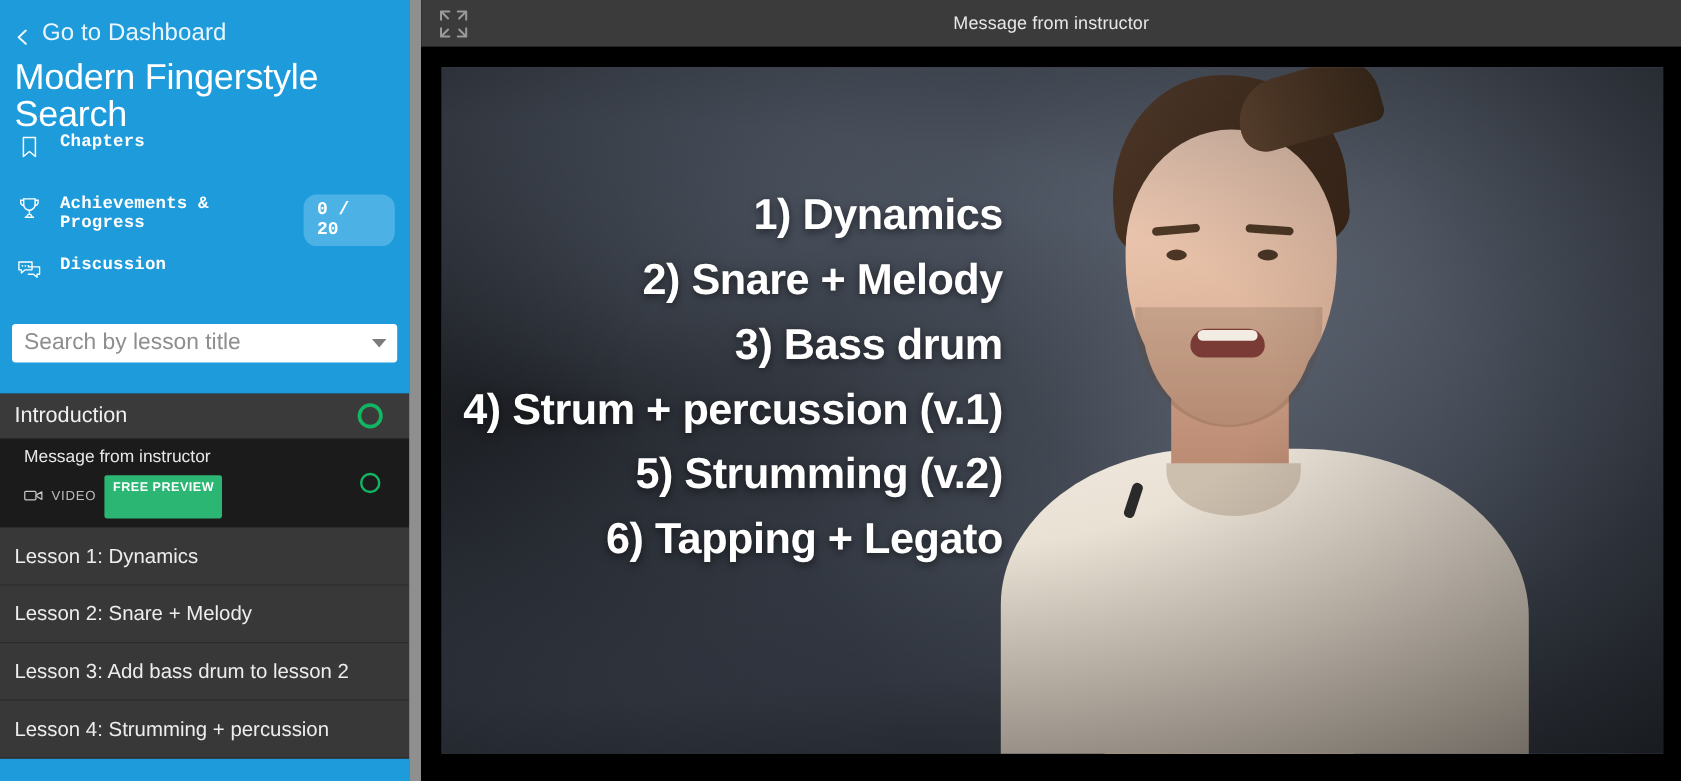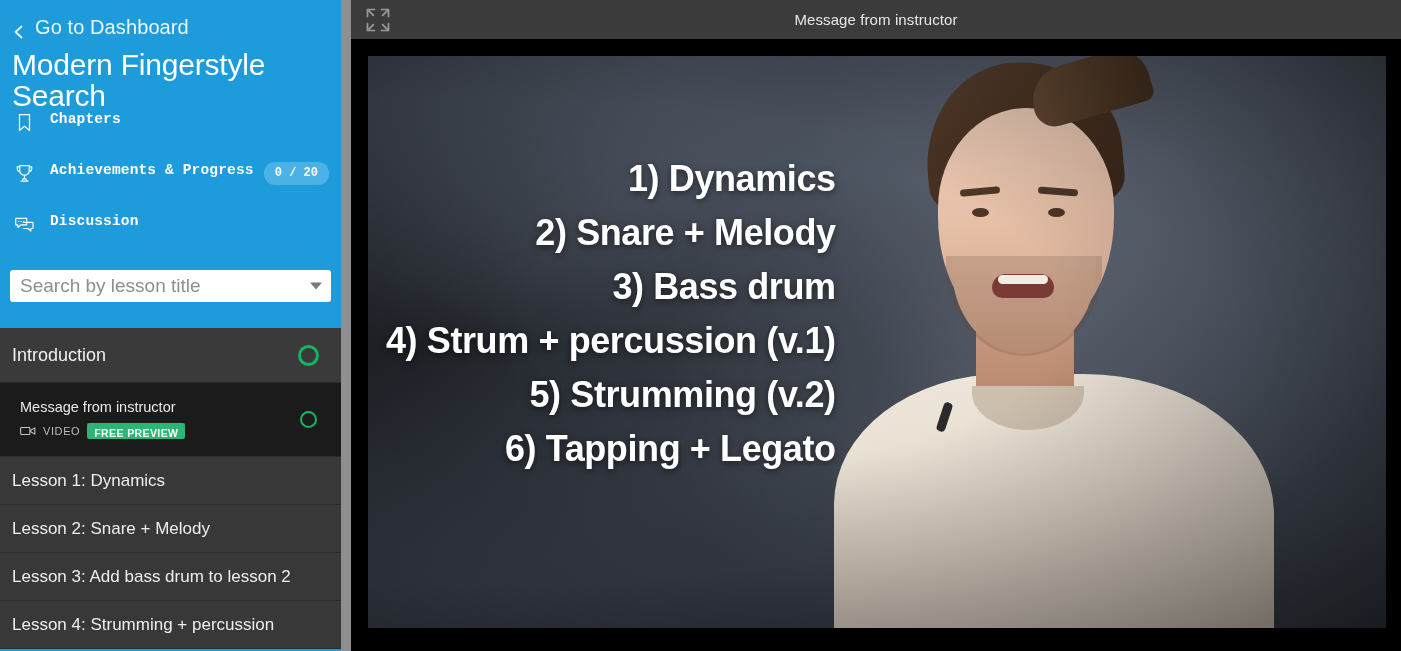--- a/index.html
+++ b/index.html
@@ -43,21 +43,21 @@
   }
   .nav-row .nico {
     width: 24px; height: 22px; flex: 0 0 24px;
     display: flex; align-items: center; justify-content: center;
     margin-right: 14px;
   }
   .nav-row .nlabel { font-size: 14.5px; font-weight: bold; letter-spacing: .15px; }
   .nav-row .npill {
     margin-left: auto;
     background: #4cb2e6; color: #ffffff;
-    font-size: 12px; font-weight: bold;
+    font-size: 15px; font-weight: bold;
     padding: 4px 11px 5px; border-radius: 11px;
   }
 
   .search-wrap { padding: 6px 10px 14px 10px; }
   .search-box {
     position: relative;
     background: #ffffff;
     border-radius: 3px;
     height: 32px;
     display: flex; align-items: center;
@@ -75,21 +75,21 @@
     width: 0; height: 0;
     border-left: 6px solid transparent;
     border-right: 6px solid transparent;
     border-top: 7px solid #7b7b7b;
   }
 
   
   #lesson-list { background: #2e2e2e; }
   .section-row {
     display: flex; align-items: center;
-    height: 55px; padding: 0 0 0 12px;
+    height: 38px; padding: 0 0 0 12px;
     background: #3a3a3a;
     border-bottom: 1px solid #2a2a2a;
     color: #f0f0f0;
     cursor: pointer;
   }
   .section-row .stitle { font-size: 18px; font-weight: 400; }
   .section-row .circ { margin-left: auto; margin-right: 22px; }
 
   .lesson-row {
     display: flex; align-items: center;
@@ -108,21 +108,21 @@
   }
   .lesson-row.active .inner { display: flex; flex-direction: column; gap: 7px; }
   .lesson-row.active .ltitle { font-size: 14.5px; color: #e8e8e8; padding-left: 8px; }
   .meta-line { display: flex; align-items: center; gap: 7px; padding-left: 8px; }
   .meta-line .vtype {
     font-size: 11px; color: #bdbdbd; letter-spacing: .6px;
   }
   .badge-free {
     background: #2bb673; color: #ffffff;
     font-size: 10.5px; font-weight: bold; letter-spacing: .4px;
-    padding: 4px 7px 0; border-radius: 2px;
+    padding: 4px 7px 20px; border-radius: 2px;
   }
 
   .circ-ring {
     border-radius: 50%;
     border: 3px solid #12b561;
     background: transparent;
   }
   .circ-lg { width: 21px; height: 21px; }
   .circ-sm { width: 17px; height: 17px; border-width: 2.5px; }
 

